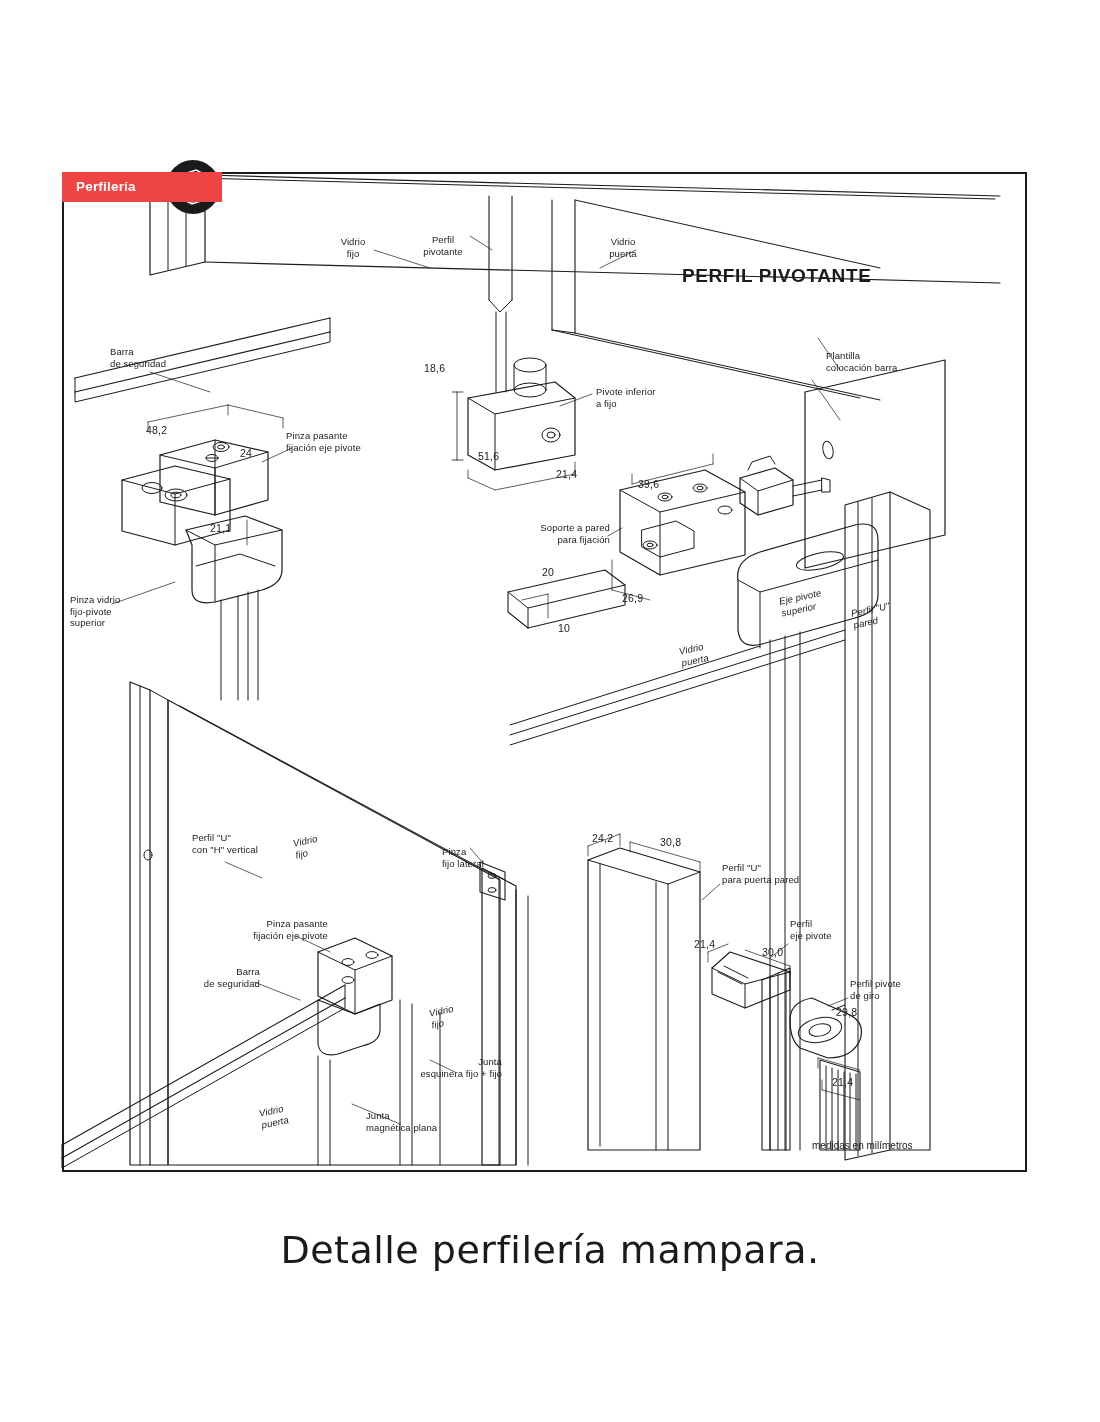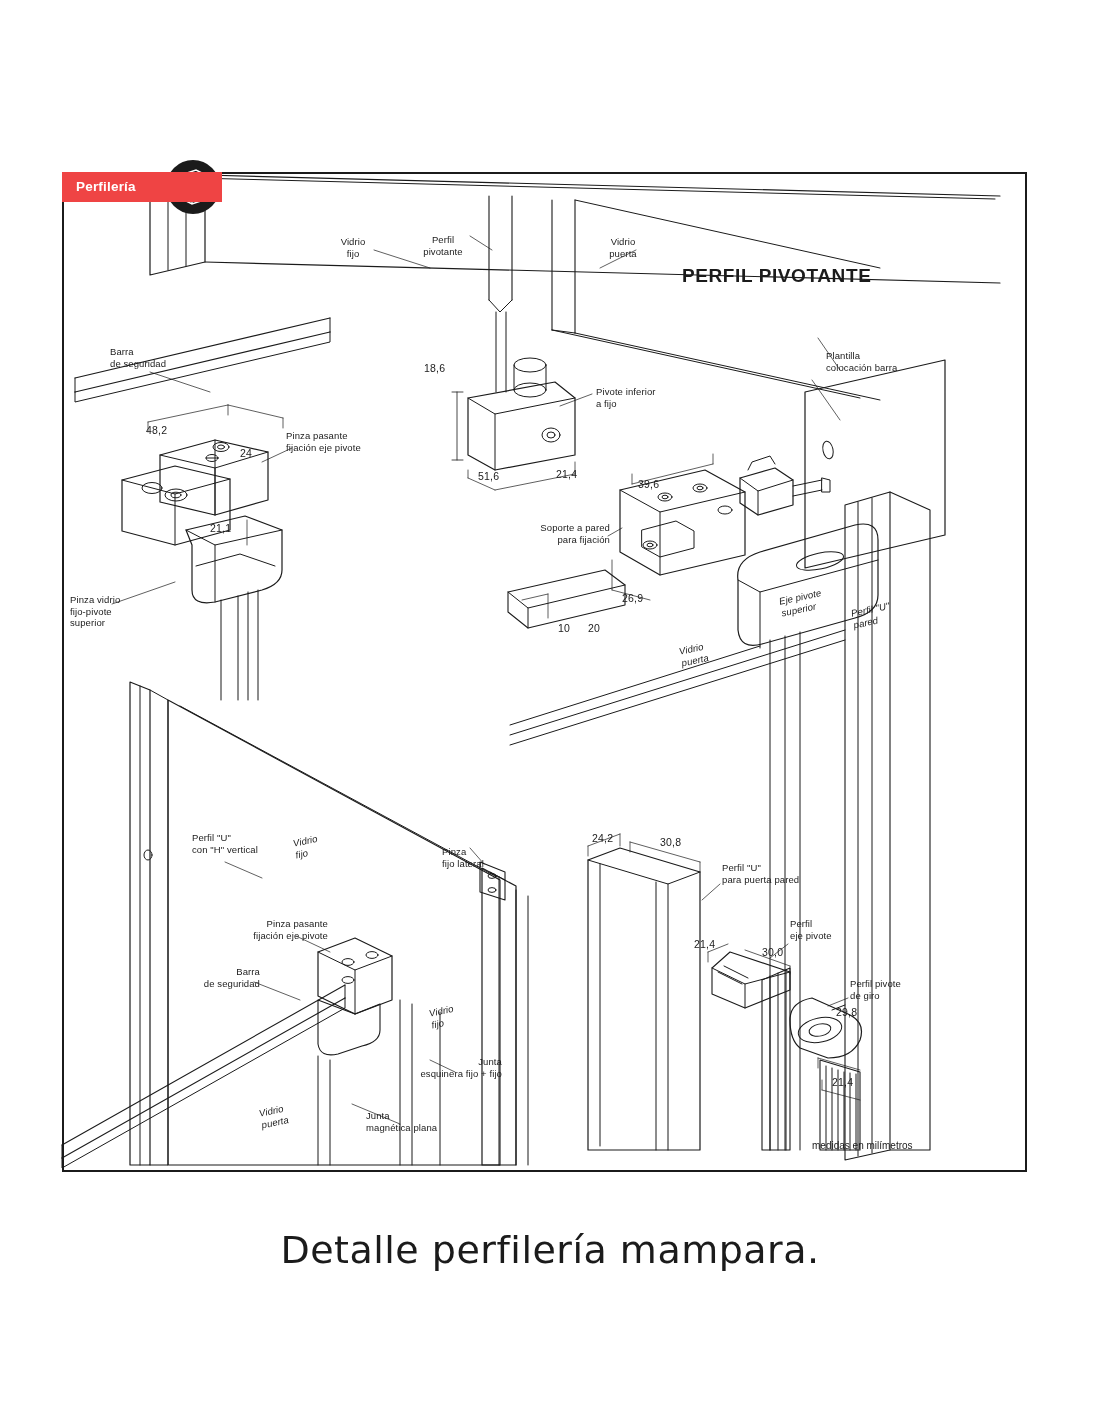--- a/index.html
+++ b/index.html
@@ -387,25 +387,25 @@
 para puerta pared</div>
   <div class="lbl" style="left:790px; top:918px; width:90px;">Perfil
 eje pivote</div>
   <div class="lbl" style="left:850px; top:978px; width:90px;">Perfil pivote
 de giro</div>
 
   <div class="dim" style="left:146px; top:424px;">48,2</div>
   <div class="dim" style="left:240px; top:422px;margin-top:25px;">24</div>
   <div class="dim" style="left:210px; top:522px;">21,1</div>
   <div class="dim" style="left:424px; top:362px;">18,6</div>
-  <div class="dim" style="left:478px; top:450px;margin-top:20px;">51,6</div>
+  <div class="dim" style="left:478px; top:450px;">51,6</div>
   <div class="dim" style="left:556px; top:468px;">21,4</div>
   <div class="dim" style="left:638px; top:478px;">39,6</div>
   <div class="dim" style="left:622px; top:592px;">26,9</div>
-  <div class="dim" style="left:542px; top:622px;margin-left:46px;">20</div>
+  <div class="dim" style="left:542px; top:566px;">20</div>
   <div class="dim" style="left:558px; top:622px;text-align:center;">10</div>
   <div class="dim" style="left:592px; top:832px;">24,2</div>
   <div class="dim" style="left:660px; top:836px;text-align:right;">30,8</div>
   <div class="dim" style="left:694px; top:938px;">21,4</div>
   <div class="dim" style="left:762px; top:946px;">30,0</div>
   <div class="dim" style="left:836px; top:1006px;">29,8</div>
   <div class="dim" style="left:832px; top:1076px;">21,4</div>
 
   <div class="units">medidas en milímetros</div>
 

